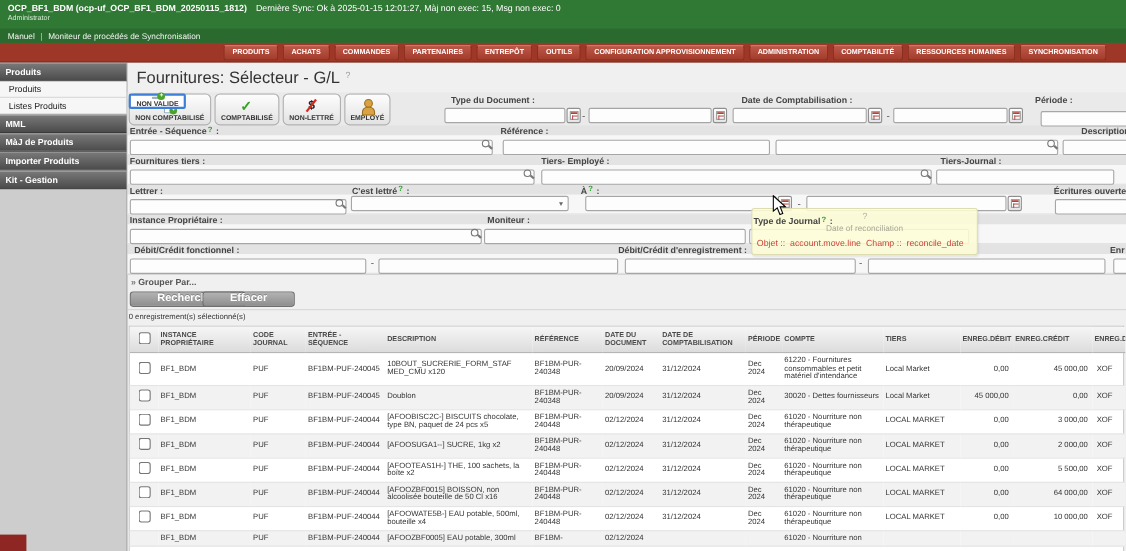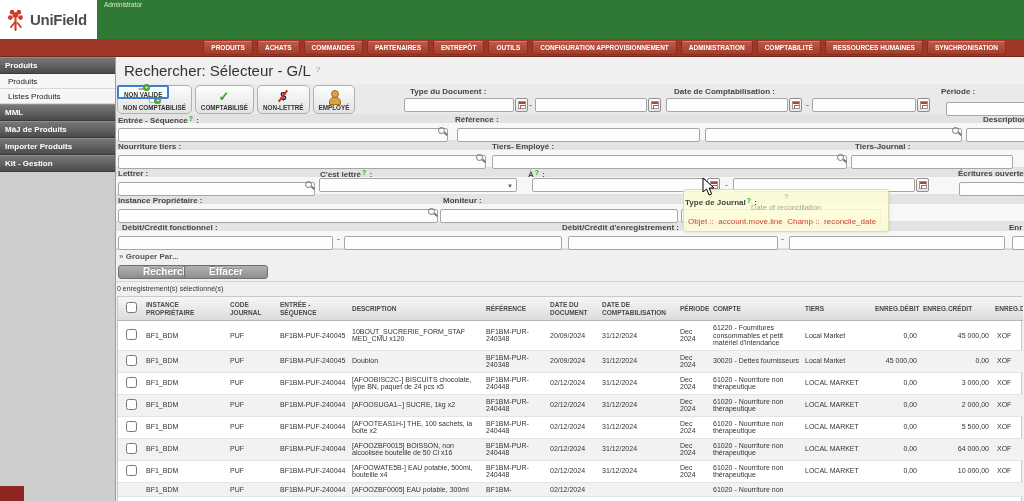--- a/index.html
+++ b/index.html
@@ -117,36 +117,31 @@
   .tdl{position:absolute;left:4px;top:27px;font-size:8px;color:#cc4438;white-space:pre;}
   .zlbl{z-index:45;}
   .cursor{position:absolute;left:702px;top:177px;z-index:99;}
 </style>
 </head>
 <body>
 
 <div class="screen">
 
   <div class="hdr">
-    <div class="logo">
-      <svg width="22" height="24" viewBox="0 0 20 22">
-        <g fill="#d03a2a">
-          <circle cx="9.5" cy="6.5" r="2.6"></circle>
-            <circle cx="4.8" cy="8.8" r="2.2"></circle>
-            <circle cx="14.2" cy="8.8" r="2.2"></circle>
-          <circle cx="6.4" cy="3.8" r="2.1"></circle>
-            <circle cx="12.6" cy="3.8" r="2.1"></circle>
-          <rect x="8.6" y="9" width="1.9" height="12" rx="0.9"></rect>
-          <path d="M9 13 L5 18 M10.8 13 L14.8 18" stroke="#d03a2a" stroke-width="1.6" fill="none"></path>
-        </g>
-      </svg>
-      <span class="logo-tx">UniField</span>
-    </div>
     <div class="ghead">
+      <div class="gl1">
+        <span class="gi">OCP_BF1_BDM (ocp-uf_OCP_BF1_BDM_20250115_1812)</span>
+        <span class="gs">Dernière Sync: Ok à 2025-01-15 12:01:27, Màj non exec: 15, Msg non exec: 0</span>
+      </div>
       <div class="gl2">Administrator</div>
+      <div class="glinks">
+        <span class="glink">Manuel</span>
+        <span class="gsep">|</span>
+        <span class="glink">Moniteur de procédés de Synchronisation</span>
+      </div>
     </div>
   </div>
 
   <div class="nav">
       <div class="nav-btn">PRODUITS</div>
       <div class="nav-btn">ACHATS</div>
       <div class="nav-btn">COMMANDES</div>
       <div class="nav-btn">PARTENAIRES</div>
       <div class="nav-btn">ENTREPÔT</div>
       <div class="nav-btn">OUTILS</div>
@@ -176,21 +171,21 @@
   <div class="strip inps" style="top:150px"></div>
   <div class="strip lbls" style="top:168px"></div>
   <div class="strip inps" style="top:177px"></div>
   <div class="strip lbls" style="top:195px"></div>
   <div class="strip inps" style="top:204px"></div>
   <div class="strip lbls" style="top:222px"></div>
   <div class="strip inps" style="top:231px"></div>
   <div class="divline" style="top:249px"></div>
   <div class="divline" style="top:281px"></div>
 
-  <div class="ptitle"><span>Rechercher: Sélecteur - G/L</span><span class="thelp">?</span></div>
+  <div class="ptitle"><span>Fournitures: Sélecteur - G/L</span><span class="thelp">?</span></div>
 
   <div class="fbar">
       <div class="fbtn sel">
         <span class="fic ic-doc"></span>
         <span class="flb">NON VALIDE</span>
       </div>
       <div class="fbtn">
         <span class="fic ic-doc"></span>
         <span class="flb">NON COMPTABILISÉ</span>
       </div>
@@ -208,21 +203,21 @@
       </div>
     </div>
 
   <div class="flbl" style="left:410px;top:87px">Type du Document :</div>
   <div class="flbl" style="left:674px;top:87px">Date de Comptabilisation :</div>
   <div class="flbl" style="left:941px;top:87px">Période :</div>
   <div class="flbl" style="left:118px;top:115px"><span>Entrée - Séquence</span><span class="q">?</span><span> :</span></div>
   <div class="flbl" style="left:455px;top:115px">Référence :</div>
   <div class="flbl" style="left:711px;top:128px">Compte :</div>
   <div class="flbl" style="left:983px;top:115px">Description :</div>
-  <div class="flbl" style="left:118px;top:142px">Nourriture tiers :</div>
+  <div class="flbl" style="left:118px;top:142px">Fournitures tiers :</div>
   <div class="flbl" style="left:492px;top:142px">Tiers- Employé :</div>
   <div class="flbl" style="left:855px;top:142px">Tiers-Journal :</div>
   <div class="flbl" style="left:118px;top:169px">Lettrer :</div>
   <div class="flbl" style="left:320px;top:169px"><span>C'est lettré</span><span class="q">?</span><span> :</span></div>
   <div class="flbl" style="left:528px;top:169px"><span>À</span><span class="q">?</span><span> :</span></div>
   <div class="flbl" style="left:958px;top:169px">Écritures ouvertes</div>
   <div class="flbl" style="left:118px;top:196px">Instance Propriétaire :</div>
   <div class="flbl" style="left:443px;top:196px">Moniteur :</div>
   <div class="flbl zlbl" style="left:685px;top:197px"><span>Type de Journal</span><span class="q">?</span><span> :</span></div>
   <div class="flbl" style="left:122px;top:223px">Débit/Crédit fonctionnel :</div>

